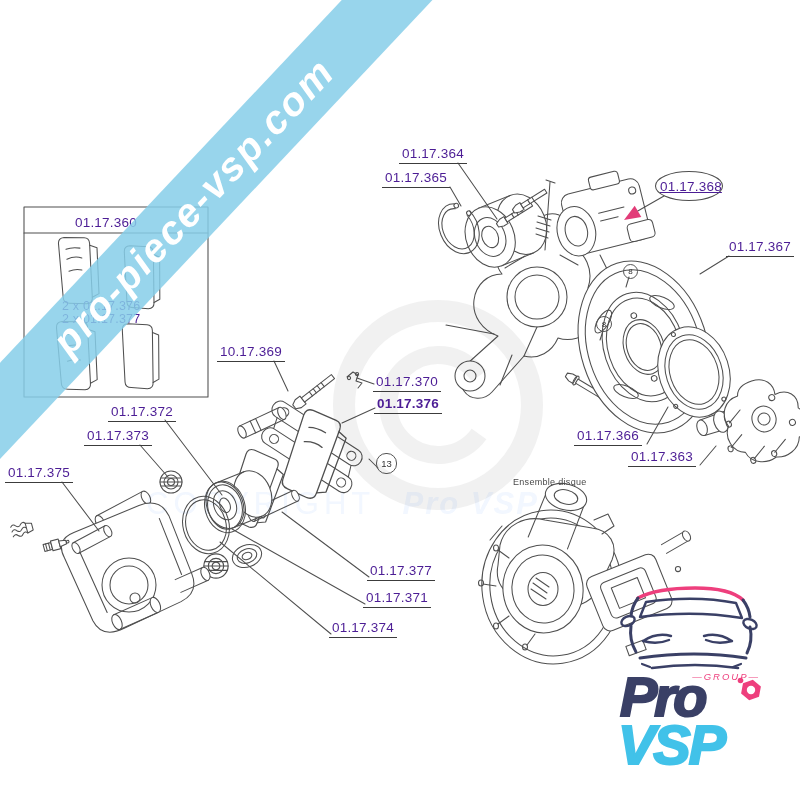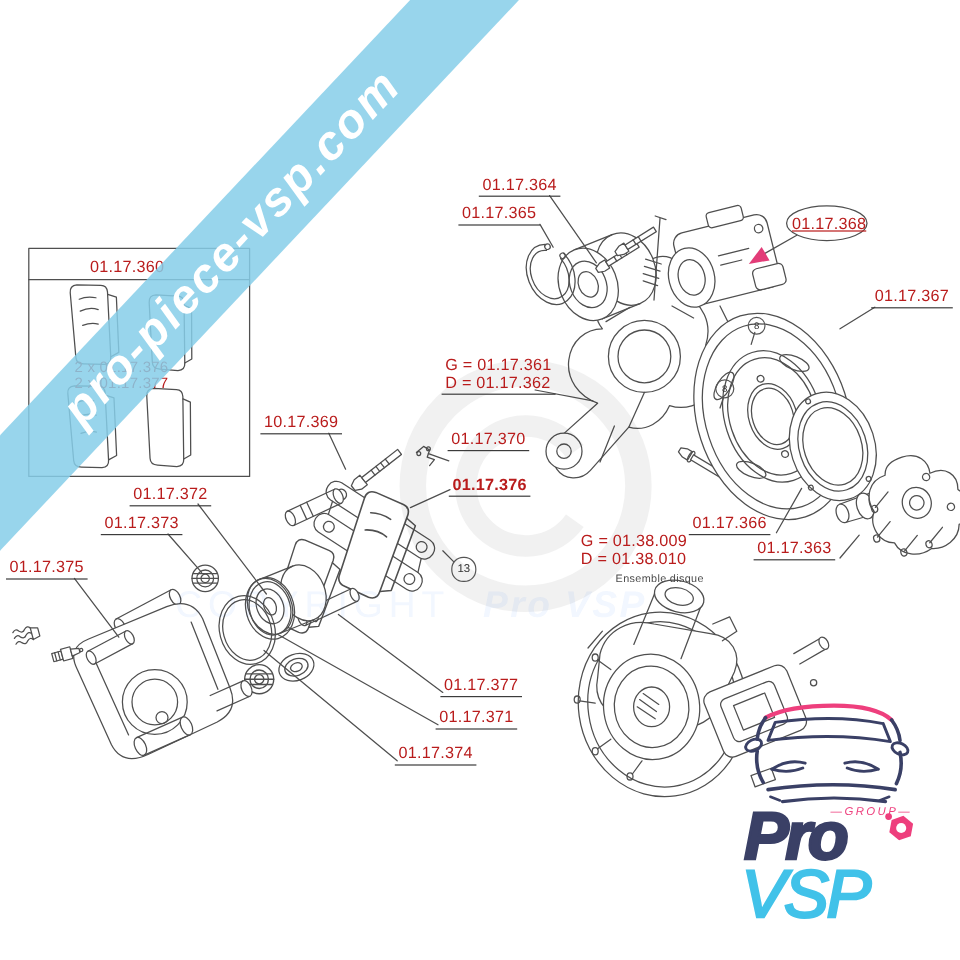--- a/index.html
+++ b/index.html
@@ -2,21 +2,21 @@
 <html><head>
 <meta charset="utf-8">
 <style>
   html,body{margin:0;padding:0;background:#fff;}
   #stage{position:relative;width:800px;height:800px;background:#fff;overflow:hidden;
          font-family:"Liberation Sans",sans-serif;}
   svg{position:absolute;left:0;top:0;}
   .ln path,.ln rect,.ln circle,.ln ellipse,.ln line,.ln polyline{
      stroke:#4f4f4f;stroke-width:1.05;fill:none;stroke-linecap:round;stroke-linejoin:round;}
   .ln .wf{fill:#ffffff;}
-  .lbl{position:absolute;font-size:13.5px;line-height:1.12;color:#b91c1c;white-space:nowrap;
+  .lbl{position:absolute;font-size:13.5px;line-height:1.12;color:#4c1d95;white-space:nowrap;
        letter-spacing:.2px;}
   .ul{border-bottom:1.3px solid #3c3c3c;padding:0 3px 2px 3px;}
   .caption{position:absolute;font-size:9px;color:#4a4a4a;letter-spacing:.3px;padding-left:39px;}
   .callout{position:absolute;border:1.2px solid #555;border-radius:50%;color:#333;
            display:flex;align-items:center;justify-content:center;background:transparent;}
   
   .wmtext{position:absolute;left:146px;top:486px;font-size:31px;letter-spacing:5px;color:#3b82f6;
           opacity:.07;mix-blend-mode:multiply;white-space:nowrap;}
   .wmtext i{font-style:italic;font-weight:bold;letter-spacing:2px;}
   #wmring{mix-blend-mode:multiply;opacity:.055;}
@@ -24,21 +24,21 @@
   #banner{position:absolute;left:-217px;top:173px;width:820px;height:66px;
           background:rgba(134,206,233,.85);transform:rotate(-46.7deg);
           display:flex;align-items:center;justify-content:center;}
   #banner span{color:#fff;font-weight:bold;font-style:italic;font-size:40px;letter-spacing:2px;
                white-space:nowrap;}
   
   .logo-group{position:absolute;left:660px;top:671px;width:100px;text-align:right;
               color:#ee3f7d;font-size:9.5px;font-weight:normal;font-style:italic;letter-spacing:2px;}
   .logo-pro{position:absolute;left:620px;top:664px;font-size:56px;font-weight:bold;font-style:italic;
             color:#3a4066;-webkit-text-stroke:2.2px #3a4066;letter-spacing:-3px;}
-  .logo-vsp{position:absolute;left:618px;top:712px;font-size:56px;font-weight:normal;font-style:italic;
+  .logo-vsp{position:absolute;left:618px;top:712px;font-size:56px;font-weight:bold;font-style:italic;
             color:#41c2e9;-webkit-text-stroke:2.2px #41c2e9;letter-spacing:-2px;}
 </style>
 </head>
 <body>
 
 <div id="stage">
 
   <svg id="art" width="800" height="800" viewBox="0 0 800 800" class="ln">
 
     <g>
@@ -394,46 +394,38 @@
 
   <div class="lbl" style="left:75px;top:215px;">01.17.360</div>
   <div class="lbl" style="left:62px;top:299px;font-size:12.5px;">2 x 01.17.376</div>
   <div class="lbl" style="left:62px;top:312px;font-size:12.5px;">2 x 01.17.377</div>
 
   <div class="lbl ul" style="left:399px;top:146px;">01.17.364</div>
   <div class="lbl ul" style="left:382px;top:170px;">01.17.365</div>
   <div class="lbl" style="left:660px;top:179px;text-decoration:underline;">01.17.368</div>
   <div class="lbl ul" style="left:726px;top:239px;">01.17.367</div>
 
-  <div class="lbl ul" style="left:368px;top:296px;">
-    <span style="display:block;">G = 01.17.361</span>
-    <span style="display:block;">D = 01.17.362</span>
-  </div>
 
   <div class="lbl ul" style="left:217px;top:344px;">10.17.369</div>
-  <div class="lbl ul" style="left:373px;top:358px;">01.17.370</div>
+  <div class="lbl ul" style="left:373px;top:374px;">01.17.370</div>
   <div class="lbl ul" style="left:374px;top:396px;font-weight:bold;">01.17.376</div>
   <div class="lbl ul" style="left:108px;top:404px;">01.17.372</div>
   <div class="lbl ul" style="left:84px;top:428px;">01.17.373</div>
   <div class="lbl ul" style="left:5px;top:465px;">01.17.375</div>
   <div class="lbl ul" style="left:367px;top:563px;">01.17.377</div>
   <div class="lbl ul" style="left:363px;top:590px;">01.17.371</div>
   <div class="lbl ul" style="left:329px;top:620px;">01.17.374</div>
   <div class="lbl ul" style="left:574px;top:428px;">01.17.366</div>
   <div class="lbl ul" style="left:628px;top:449px;">01.17.363</div>
 
-  <div class="lbl" style="left:484px;top:443px;">
-    <span style="display:block;">G = 01.38.009</span>
-    <span style="display:block;">D = 01.38.010</span>
-  </div>
   <div class="caption" style="left:474px;top:477px;">Ensemble disque</div>
 
   <div class="callout" style="left:623px;top:264px;width:13px;height:13px;font-size:8px;">8</div>
   <div class="callout" style="left:596px;top:316px;width:14px;height:14px;font-size:8px;">8</div>
-  <div class="callout" style="left:376px;top:464px;width:19px;height:19px;font-size:9.5px;border-radius:10px;">13</div>
+  <div class="callout" style="left:376px;top:453px;width:19px;height:19px;font-size:9.5px;border-radius:10px;">13</div>
 
   <div id="banner">
     <span>pro-piece-vsp.com</span>
   </div>
 
   <div>
     <svg width="154" height="96" viewBox="0 0 154 96" style="left:612px;top:584px;">
       <g fill="none" stroke="#3a4066" stroke-width="3" stroke-linecap="round">
         <path d="M26,14 Q45,4 83,4 Q118,4 131,16" stroke="#ee3f7d" stroke-width="3.6"></path>
         <path d="M26,14 Q20,22 19,32 M131,16 Q137,24 138,33"></path>

